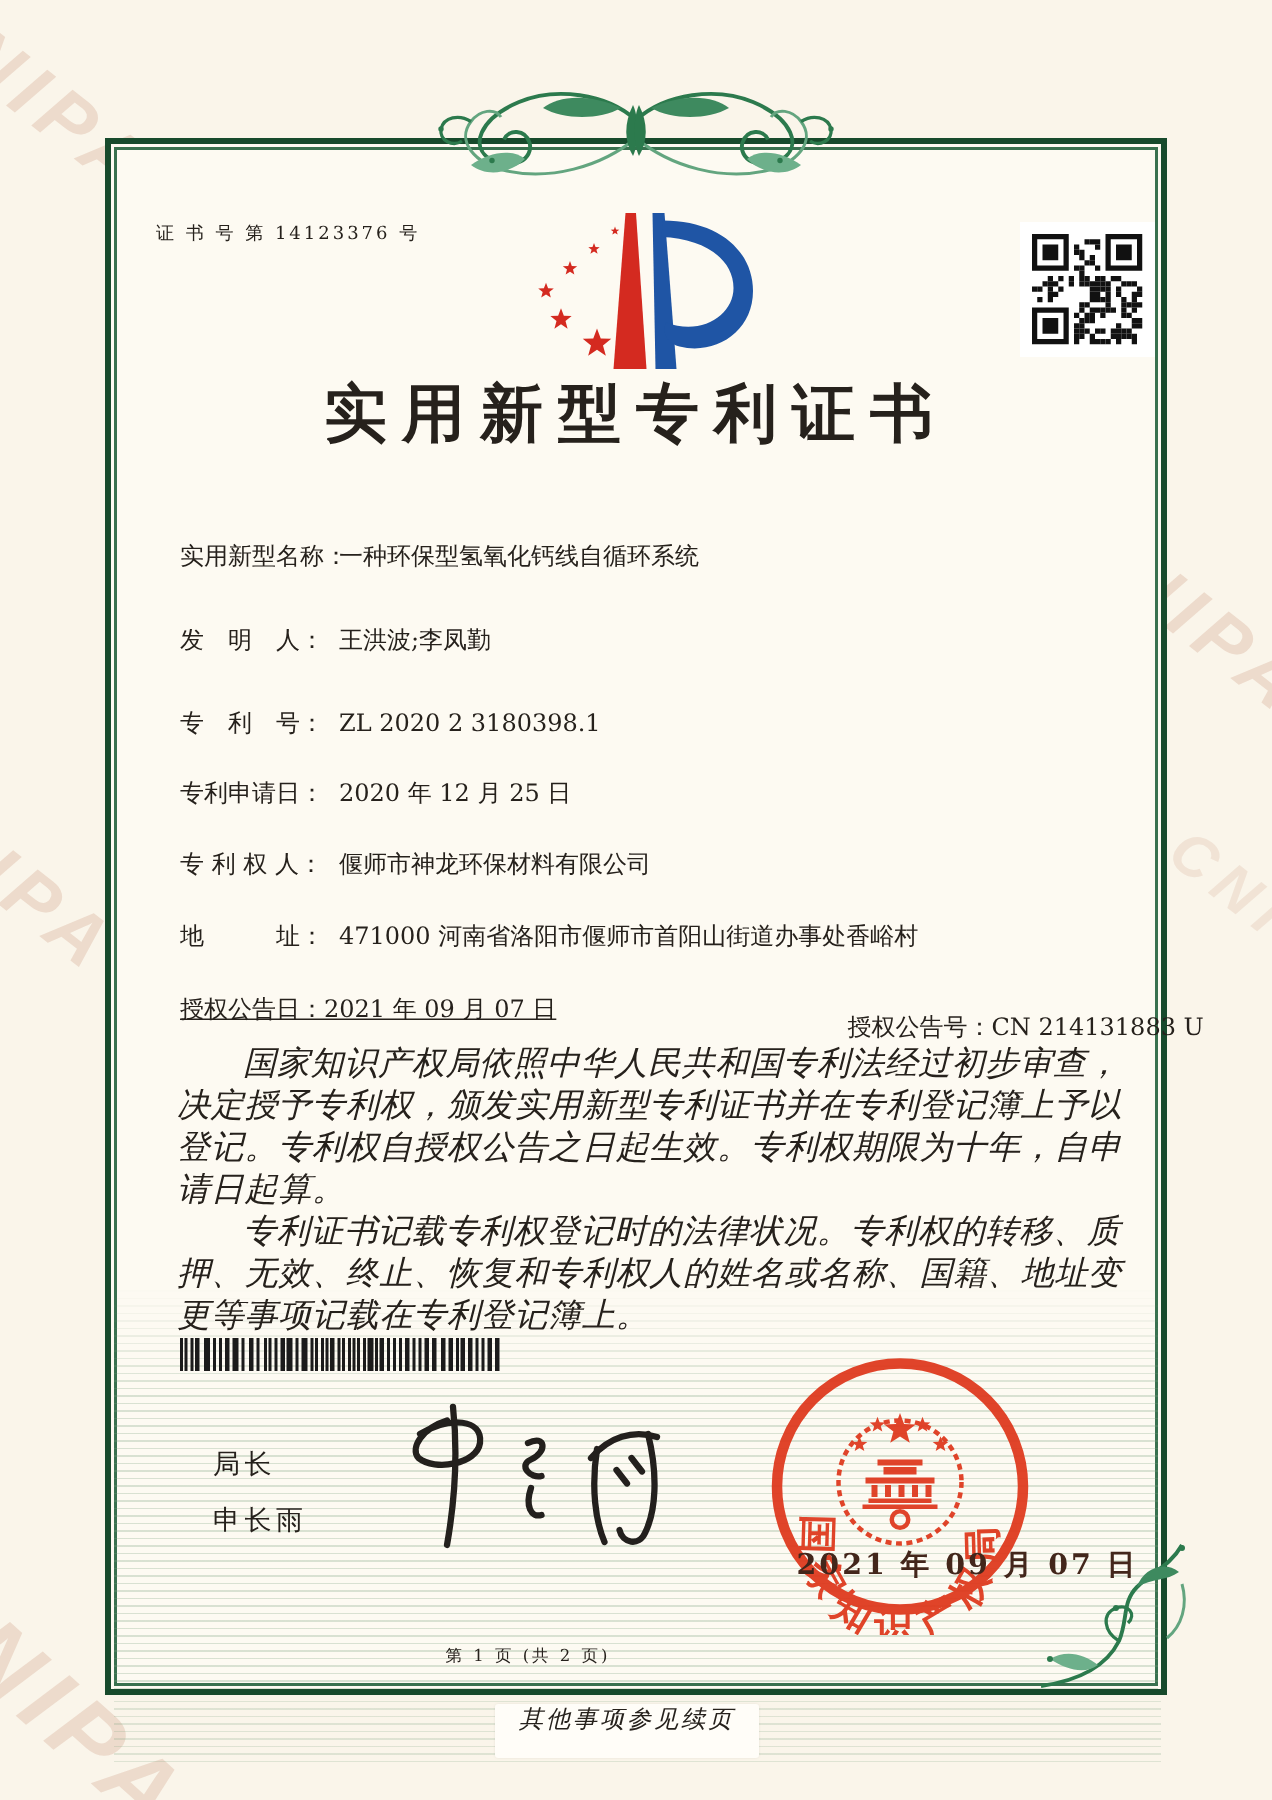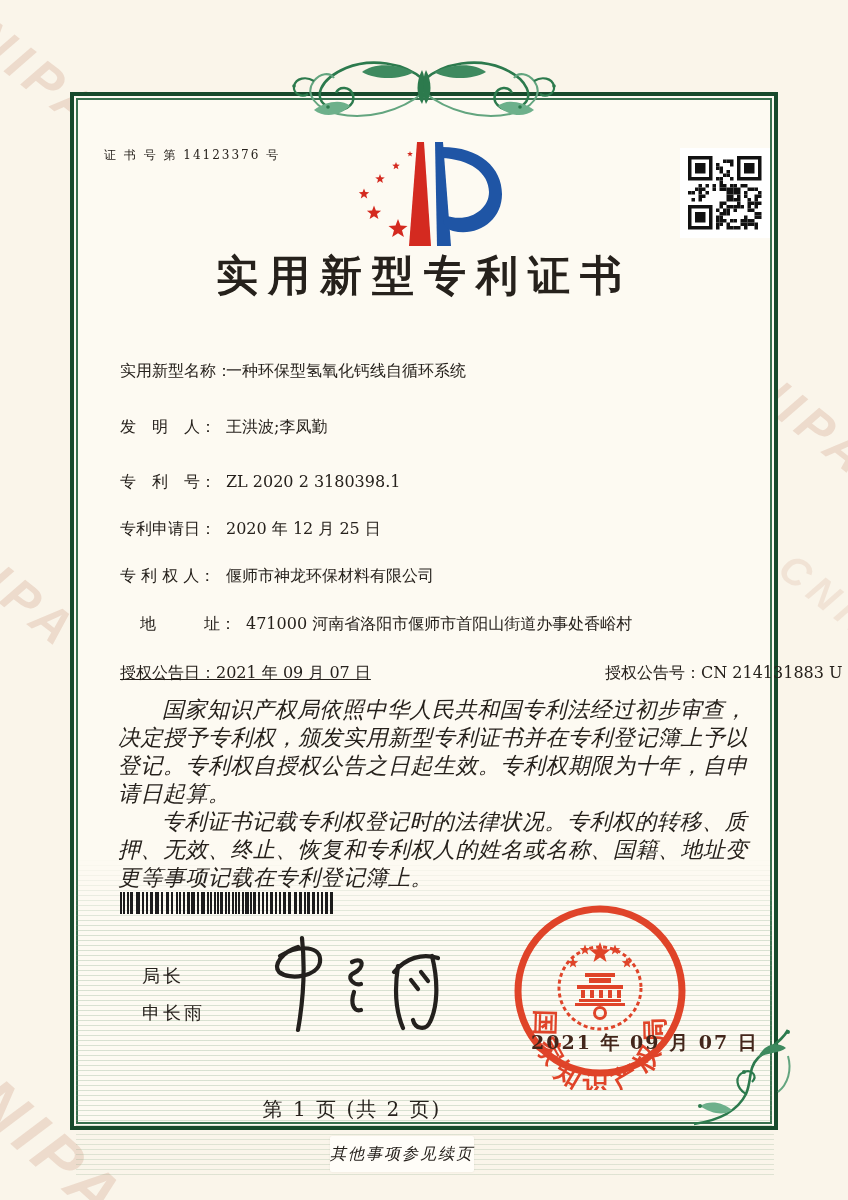--- a/index.html
+++ b/index.html
@@ -44,45 +44,45 @@
   .cert-number{position:absolute;left:104px;top:147px;font-size:12px;letter-spacing:2px;z-index:5;}
   .logo{position:absolute;left:338px;top:134px;z-index:5;}
   .qr-wrap{position:absolute;left:680px;top:148px;width:90px;height:90px;background:#fff;z-index:5;}
   .title{
     position:absolute;left:0;top:248px;width:848px;text-align:center;
     font-size:42px;font-weight:bold;letter-spacing:10px;z-index:5;
   }
   .row{position:absolute;left:120px;font-size:16px;z-index:5;white-space:nowrap;}
   .row .lbl{display:inline-block;width:106px;}
   .r1{top:361px;} .r2{top:417px;} .r3{top:472px;} .r4{top:519px;}
-  .r5{top:566px;} .r6{top:614px;margin-left:20px;} .r7{top:663px;text-decoration:underline;}
-  .grant2{position:absolute;left:445px;top:0;margin-left:40px;}
+  .r5{top:566px;} .r6{top:614px;} .r7{top:663px;text-decoration:underline;}
+  .grant2{position:absolute;left:445px;top:12px;}
   .r7{width:660px;}
   .body-text{position:absolute;left:118px;top:696px;width:640px;z-index:5;}
   .body-text p{
     margin:0;font-size:22px;line-height:28px;text-indent:2em;
     font-style:italic;letter-spacing:0.5px;
   }
   .barcode{position:absolute;left:120px;top:892px;z-index:5;}
   .signer{position:absolute;left:122px;z-index:5;font-size:18px;letter-spacing:3px;margin-left:20px;}
   .signer.t{top:964px;} .signer.n{top:1001px;}
   .signature{position:absolute;left:248px;top:934px;z-index:6;}
   .seal{position:absolute;left:505px;top:896px;z-index:6;}
   .seal-date{
     position:absolute;left:531px;top:1030px;z-index:7;
     font-size:19px;font-weight:bold;color:#43261b;letter-spacing:2px;white-space:nowrap;
   }
   .page-indicator{
     position:absolute;left:0;top:1096px;width:704px;text-align:center;
-    font-size:20px;letter-spacing:2px;z-index:5;
+    font-size:11px;letter-spacing:2px;z-index:5;
   }
   .footer-note{
-    position:absolute;left:330px;top:1136px;width:144px;height:36px;z-index:5;
+    position:absolute;left:330px;top:1136px;width:176px;height:36px;z-index:5;
     background:#fffdf8;border-radius:2px;box-shadow:0 0 2px rgba(0,0,0,0.08);
-    display:flex;align-items:center;justify-content:center;
+    display:flex;justify-content:center;
     font-size:16px;font-style:italic;letter-spacing:2px;
   }
 </style>
 </head>
 <body>
 
 <span class="wm wm1">CNIPA</span>
 <span class="wm wm2">CNIPA</span>
 <span class="wm wm3">CNIPA</span>
 <span class="wm wm4">CNIPA</span>

